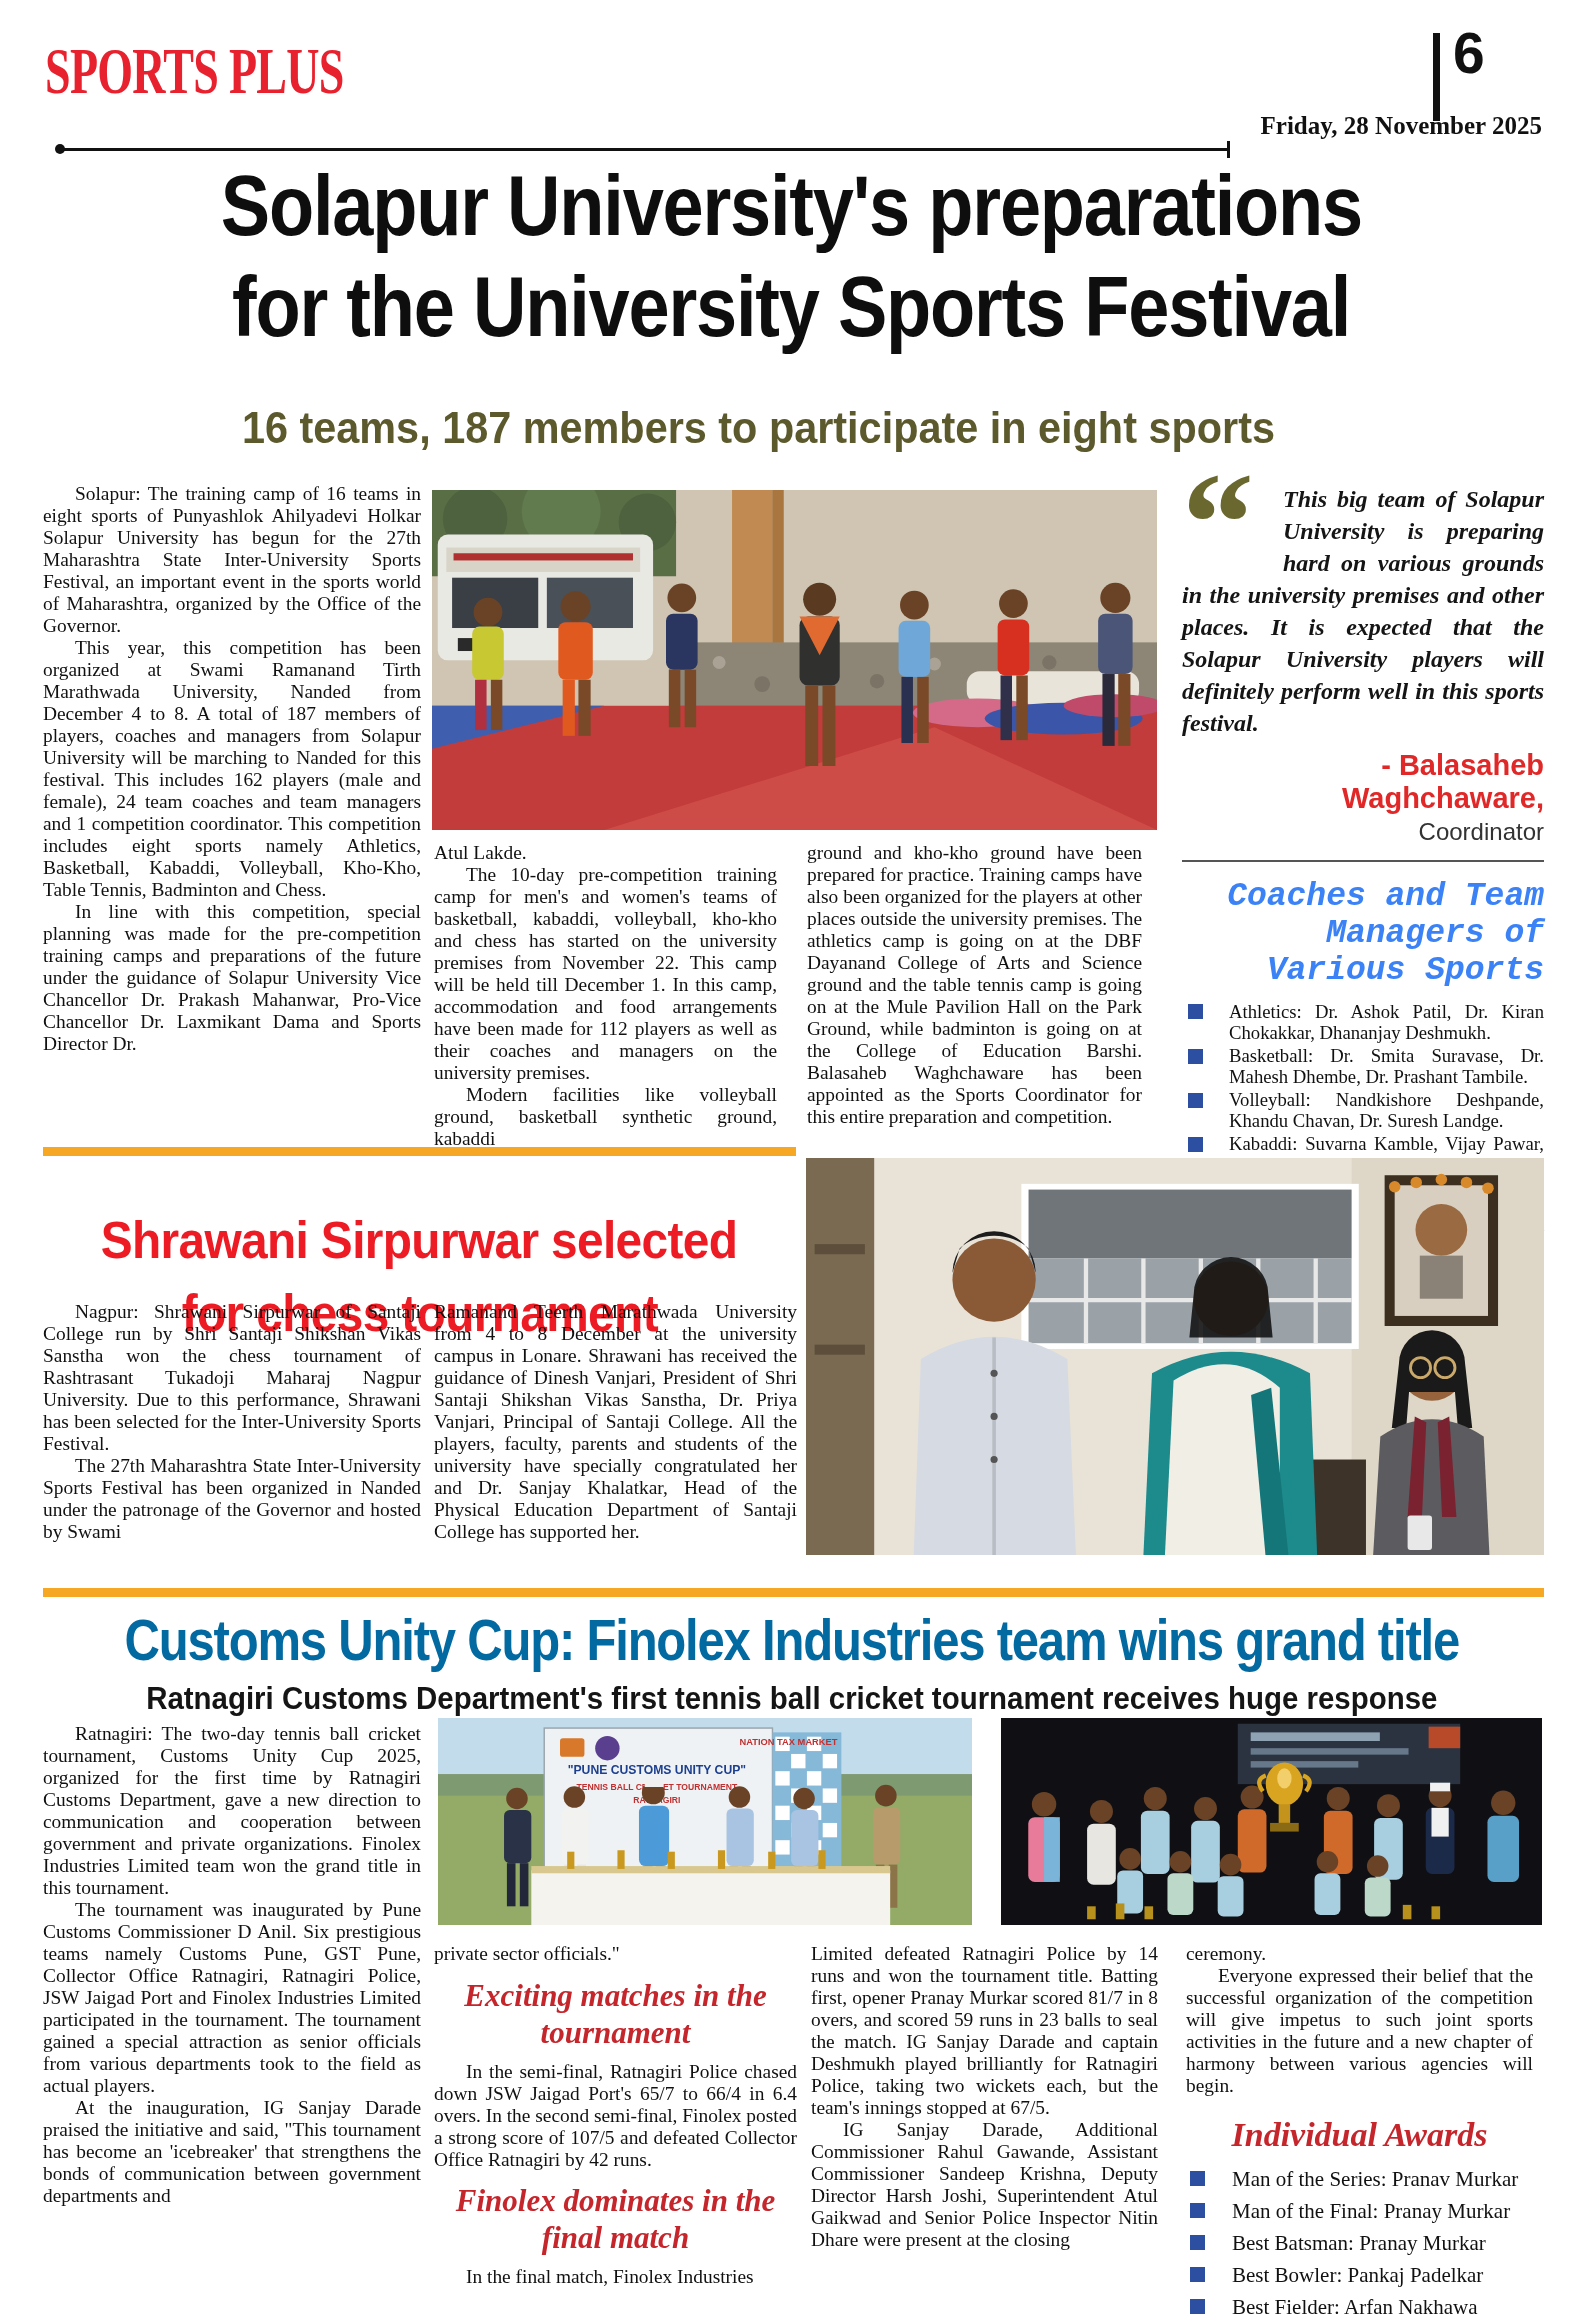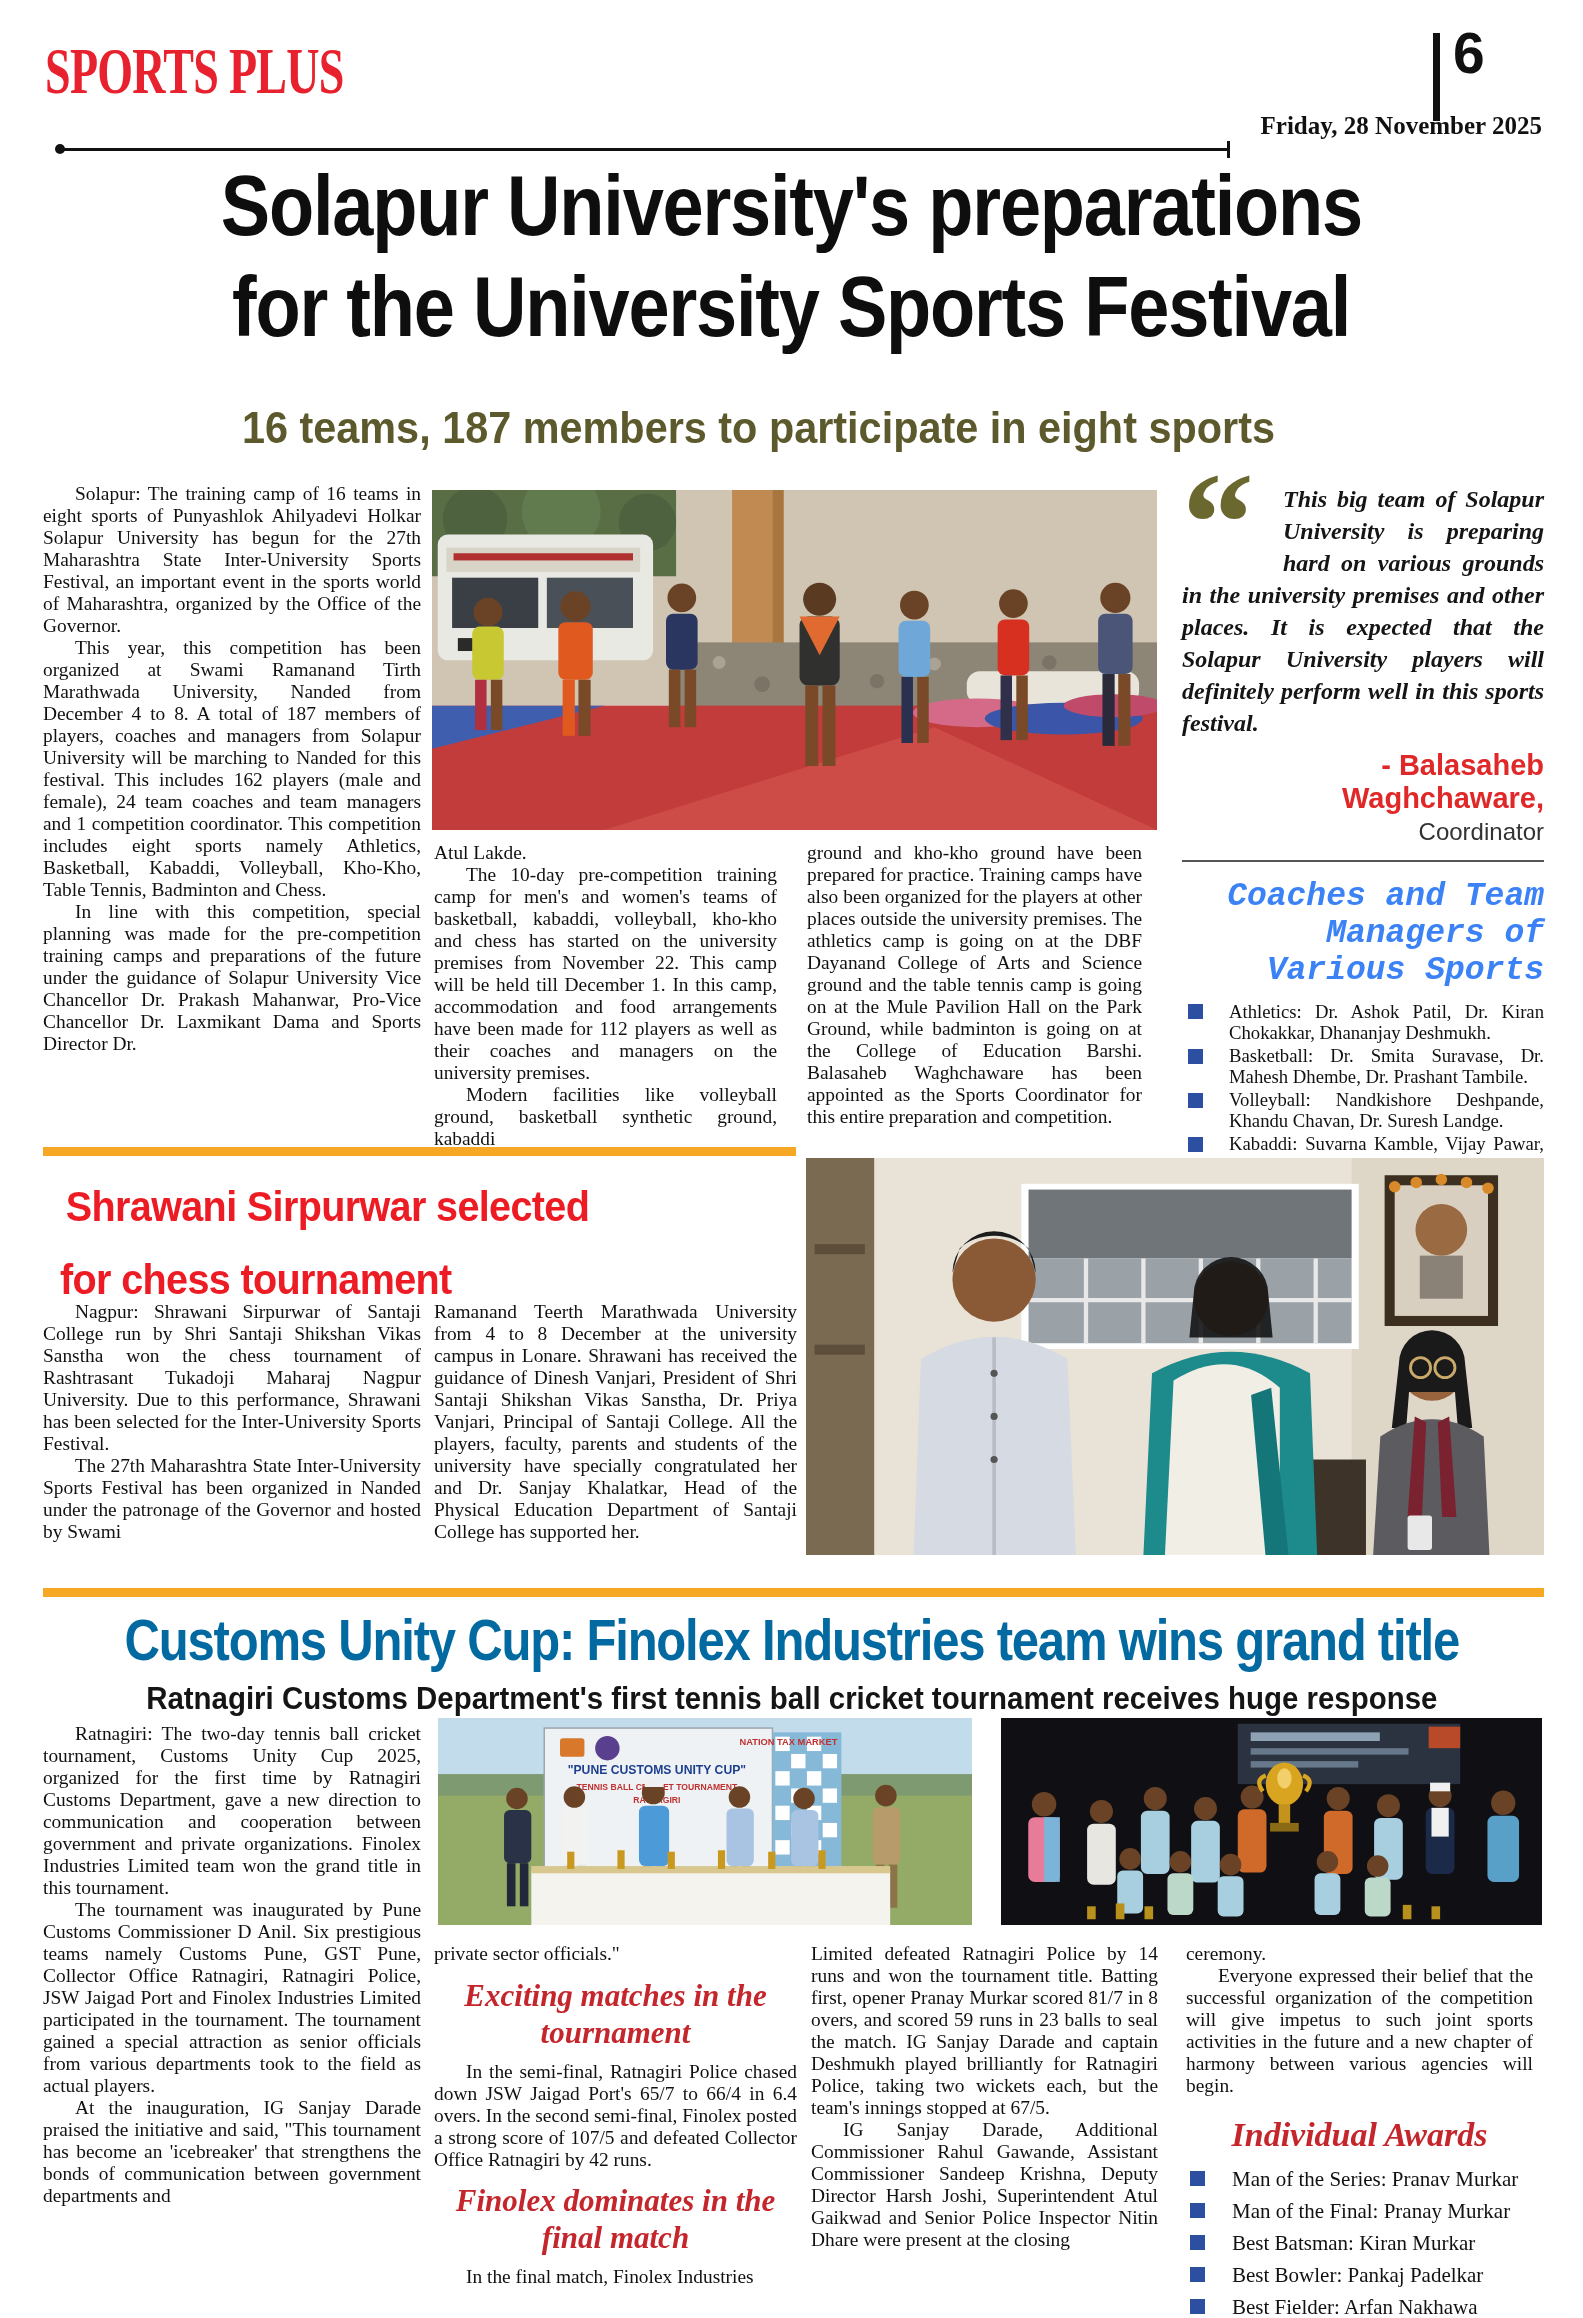--- a/index.html
+++ b/index.html
@@ -46,22 +46,22 @@
   .coaches-h{font-weight:bold;font-style:italic;font-size:33px;line-height:37px;
              color:#3b82f6;text-align:right;margin:0 0 11.5px 0;font-family:Liberation Mono, monospace;}
   ul.blist{list-style:none;margin:0;padding:0;}
   ul.blist li{position:relative;padding-left:47px;font-size:18.7px;line-height:21px;
               text-align:justify;margin-bottom:2.2px;}
   ul.blist li::before{content:"";position:absolute;left:5.7px;top:3.6px;width:15px;height:15px;background:#2d4fa1;}
   
   .orule{position:absolute;background:#f6a723;height:9.3px;}
   .orule1{left:43px;top:1147px;width:753px;}
   .orule2{left:43px;top:1588px;width:1501px;}
-  .headline2{position:absolute;left:43px;top:1170px;width:753px;
-             font-family:"Liberation Sans",sans-serif;font-weight:bold;font-size:43px;
+  .headline2{position:absolute;left:43px;top:1204px;width:753px;text-align:center;
+             font-family:"Liberation Sans",sans-serif;font-weight:bold;font-size:52px;
              line-height:73px;color:#ed1c24;letter-spacing:-0.7px;}
   .a2c1{left:43px;top:1301px;width:378px;}
   .a2c2{left:434px;top:1301px;width:363px;}
   
   .headline3{position:absolute;left:0;top:1607px;width:1583px;text-align:center;
              font-family:"Liberation Sans",sans-serif;font-weight:bold;font-size:57px;
              color:#0369a1;letter-spacing:-1.4px;}
   .subhead3{position:absolute;left:0;top:1680px;width:1583px;text-align:center;
             font-family:"Liberation Sans",sans-serif;font-weight:bold;font-size:32px;color:#151515;}
   .a3c1{left:43px;top:1723px;width:378px;}
@@ -426,20 +426,20 @@
     <p>Limited defeated Ratnagiri Police by 14 runs and won the tournament title. Batting first, opener Pranay Murkar scored 81/7 in 8 overs, and scored 59 runs in 23 balls to seal the match. IG Sanjay Darade and captain Deshmukh played brilliantly for Ratnagiri Police, taking two wickets each, but the team's innings stopped at 67/5.</p>
     <p class="ind">IG Sanjay Darade, Additional Commissioner Rahul Gawande, Assistant Commissioner Sandeep Krishna, Deputy Director Harsh Joshi, Superintendent Atul Gaikwad and Senior Police Inspector Nitin Dhare were present at the closing</p>
   </div>
   <div class="col a3c4">
     <p>ceremony.</p>
     <p class="ind">Everyone expressed their belief that the successful organization of the competition will give impetus to such joint sports activities in the future and a new chapter of harmony between various agencies will begin.</p>
     <div class="red-sub" style="font-size:34px;margin-top:18.7px;">Individual Awards</div>
     <ul class="awards">
       <li>Man of the Series: Pranav Murkar</li>
       <li>Man of the Final: Pranay Murkar</li>
-      <li>Best Batsman: Kiran Murkar</li>
+      <li>Best Batsman: Pranay Murkar</li>
       <li>Best Bowler: Pankaj Padelkar</li>
       <li>Best Fielder: Arfan Nakhawa</li>
     </ul>
   </div>
 
 </div>
 
 
 </body></html>

